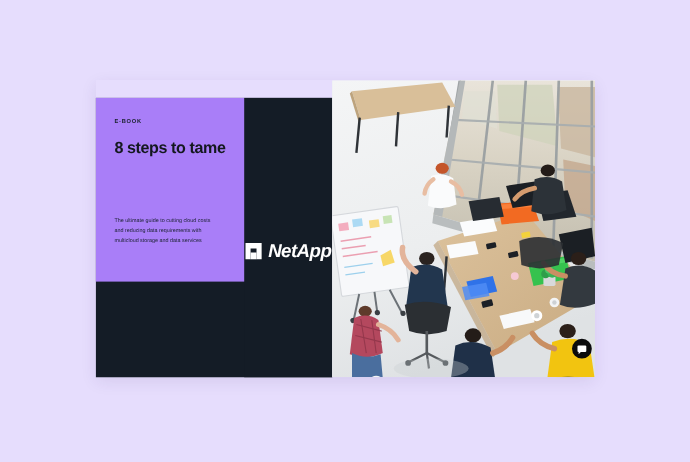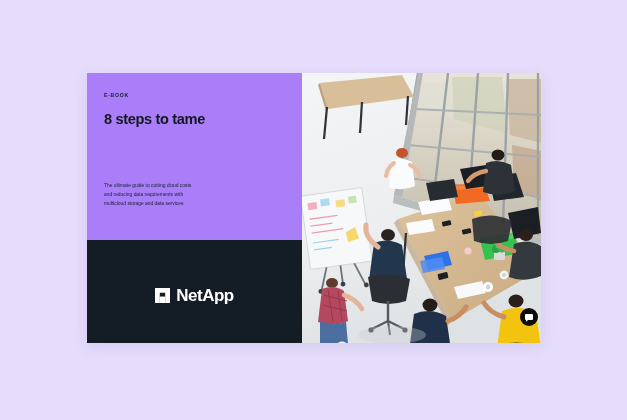--- a/index.html
+++ b/index.html
@@ -28,21 +28,22 @@
   }
 
   
   .cover {
     position: relative;
     width: 215px;
     height: 286px;
     flex: 0 0 215px;
     background: #141c26;
     display: flex;
-    flex-direction: column;
+    flex-direction: row;
+    margin-top: 16px;
   }
   .cover-top {
     background: #a97ef8;
     height: 167px;
     box-sizing: border-box;
     padding: 19px 17px 0 17px;
     position: relative;
   }
   .eyebrow {
     font-size: 5.2px;
@@ -91,20 +92,21 @@
     height: 15px;
     flex: 0 0 15px;
     display: block;
   }
   .logo-text {
     color: #ffffff;
     font-size: 17px;
     font-weight: 700;
     letter-spacing: -0.5px;
     line-height: 1;
+    font-style: italic;
   }
 
   
   .photo {
     position: relative;
     flex: 1;
     height: 270px;
     overflow: hidden;
     background: #eef0f2;
   }

